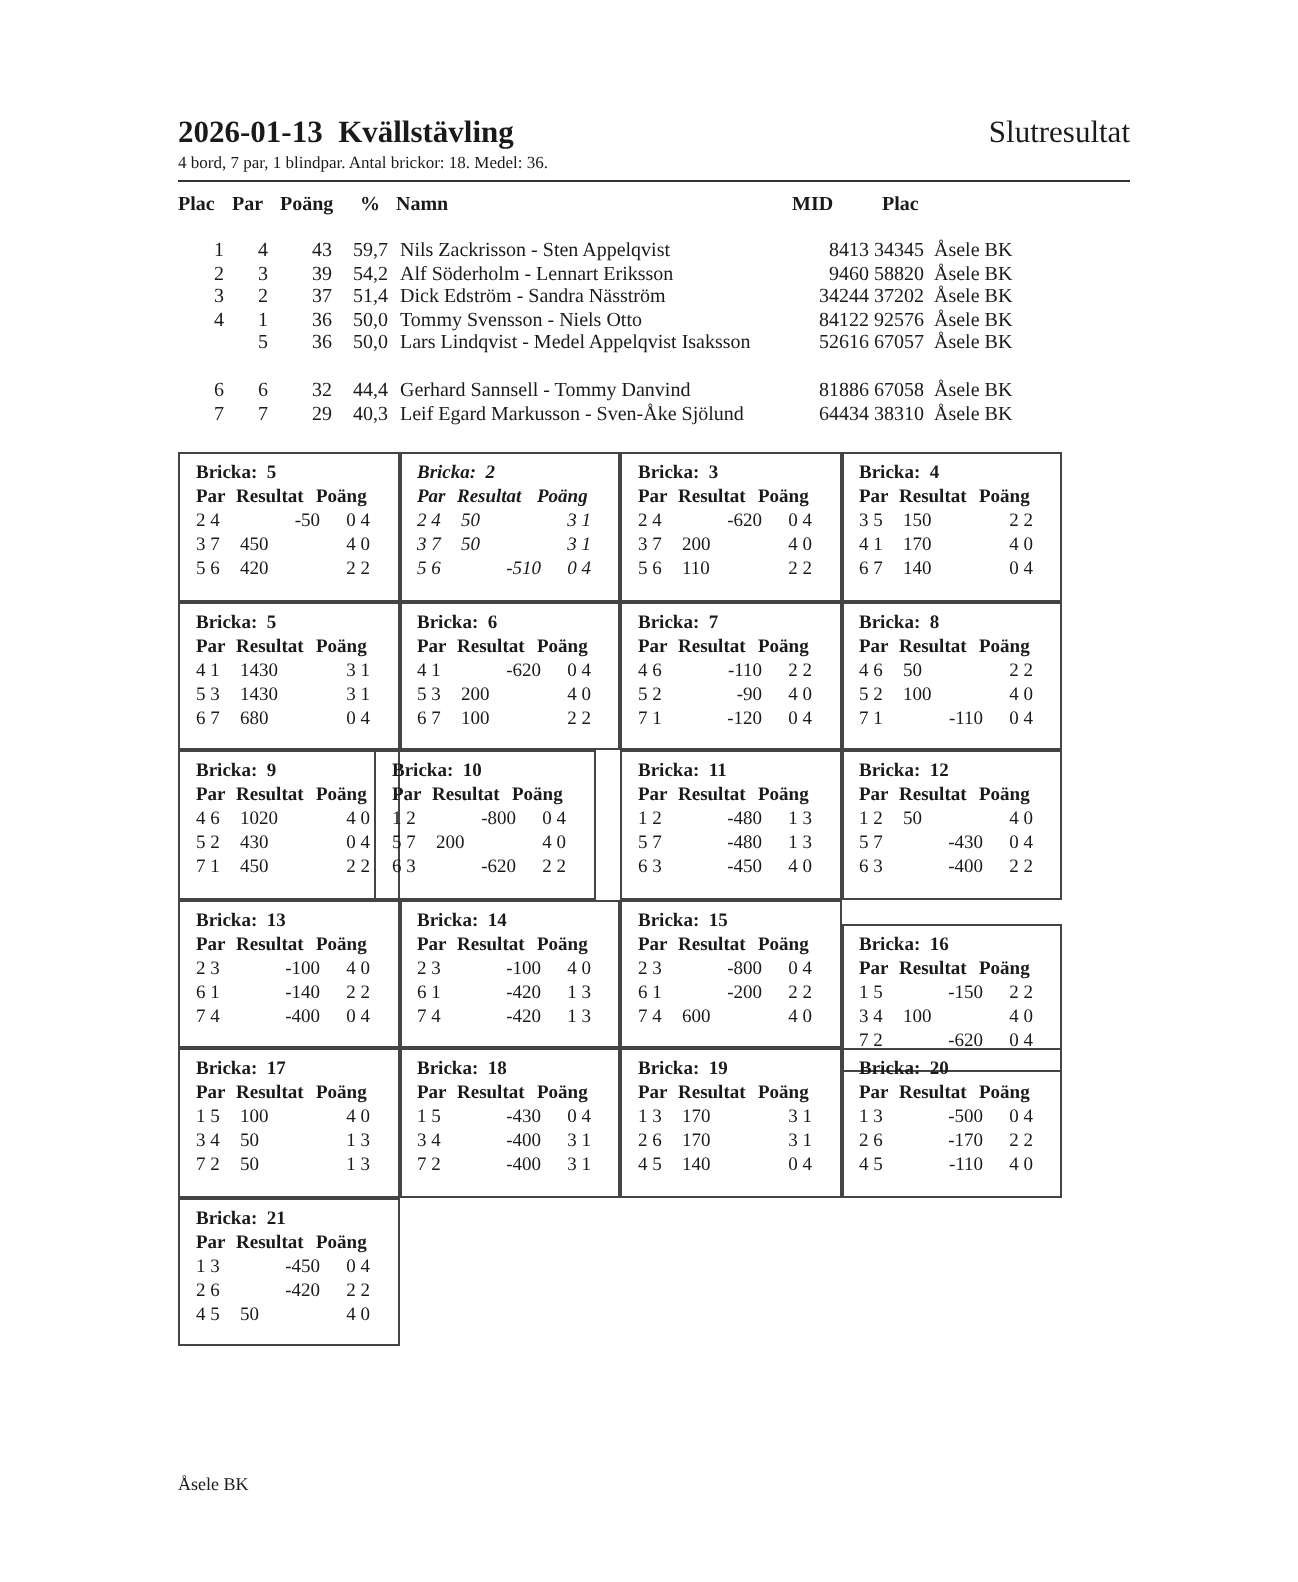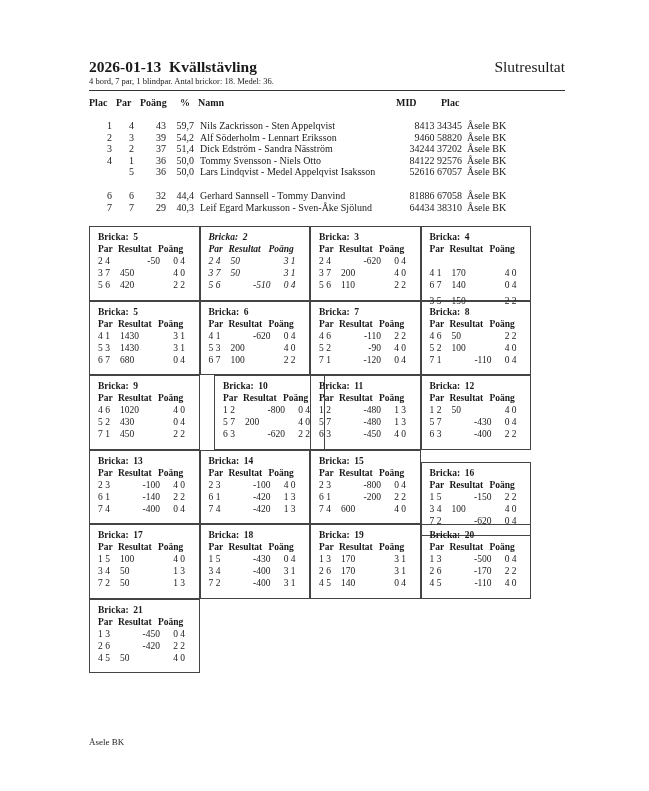--- a/index.html
+++ b/index.html
@@ -179,21 +179,21 @@
         <span class="b-par">5 6</span>
         <span class="b-res pos">110</span>
         <span class="b-pts">2 2</span>
       </div>
     </div>
     <div class="board" style="left: 331.5px; top: 0px;">
       <div class="btitle">Bricka:  4</div>
       <span class="bh" style="left: 8px;">Par</span>
       <span class="bh" style="left: 28px;">Resultat</span>
       <span class="bh" style="left: 68px;">Poäng</span>
-      <div class="br" style="top: 29px; margin-top: 40px;">
+      <div class="br" style="top: 29px;">
         <span class="b-par">3 5</span>
         <span class="b-res pos">150</span>
         <span class="b-pts">2 2</span>
       </div>
       <div class="br" style="top: 41px;">
         <span class="b-par">4 1</span>
         <span class="b-res pos">170</span>
         <span class="b-pts">4 0</span>
       </div>
       <div class="br" style="top: 53px;">
@@ -300,21 +300,21 @@
         <span class="b-par">5 2</span>
         <span class="b-res pos">430</span>
         <span class="b-pts">0 4</span>
       </div>
       <div class="br" style="top: 53px;">
         <span class="b-par">7 1</span>
         <span class="b-res pos">450</span>
         <span class="b-pts">2 2</span>
       </div>
     </div>
-    <div class="board" style="left: 125px; top: 149px; padding-left: 22px;">
+    <div class="board" style="left: 98px; top: 149px; padding-left: 22px;">
       <div class="btitle">Bricka:  10</div>
       <span class="bh" style="left: 8px;">Par</span>
       <span class="bh" style="left: 28px;">Resultat</span>
       <span class="bh" style="left: 68px;">Poäng</span>
       <div class="br" style="top: 29px;">
         <span class="b-par">1 2</span>
         <span class="b-res neg">-800</span>
         <span class="b-pts">0 4</span>
       </div>
       <div class="br" style="top: 41px;">

